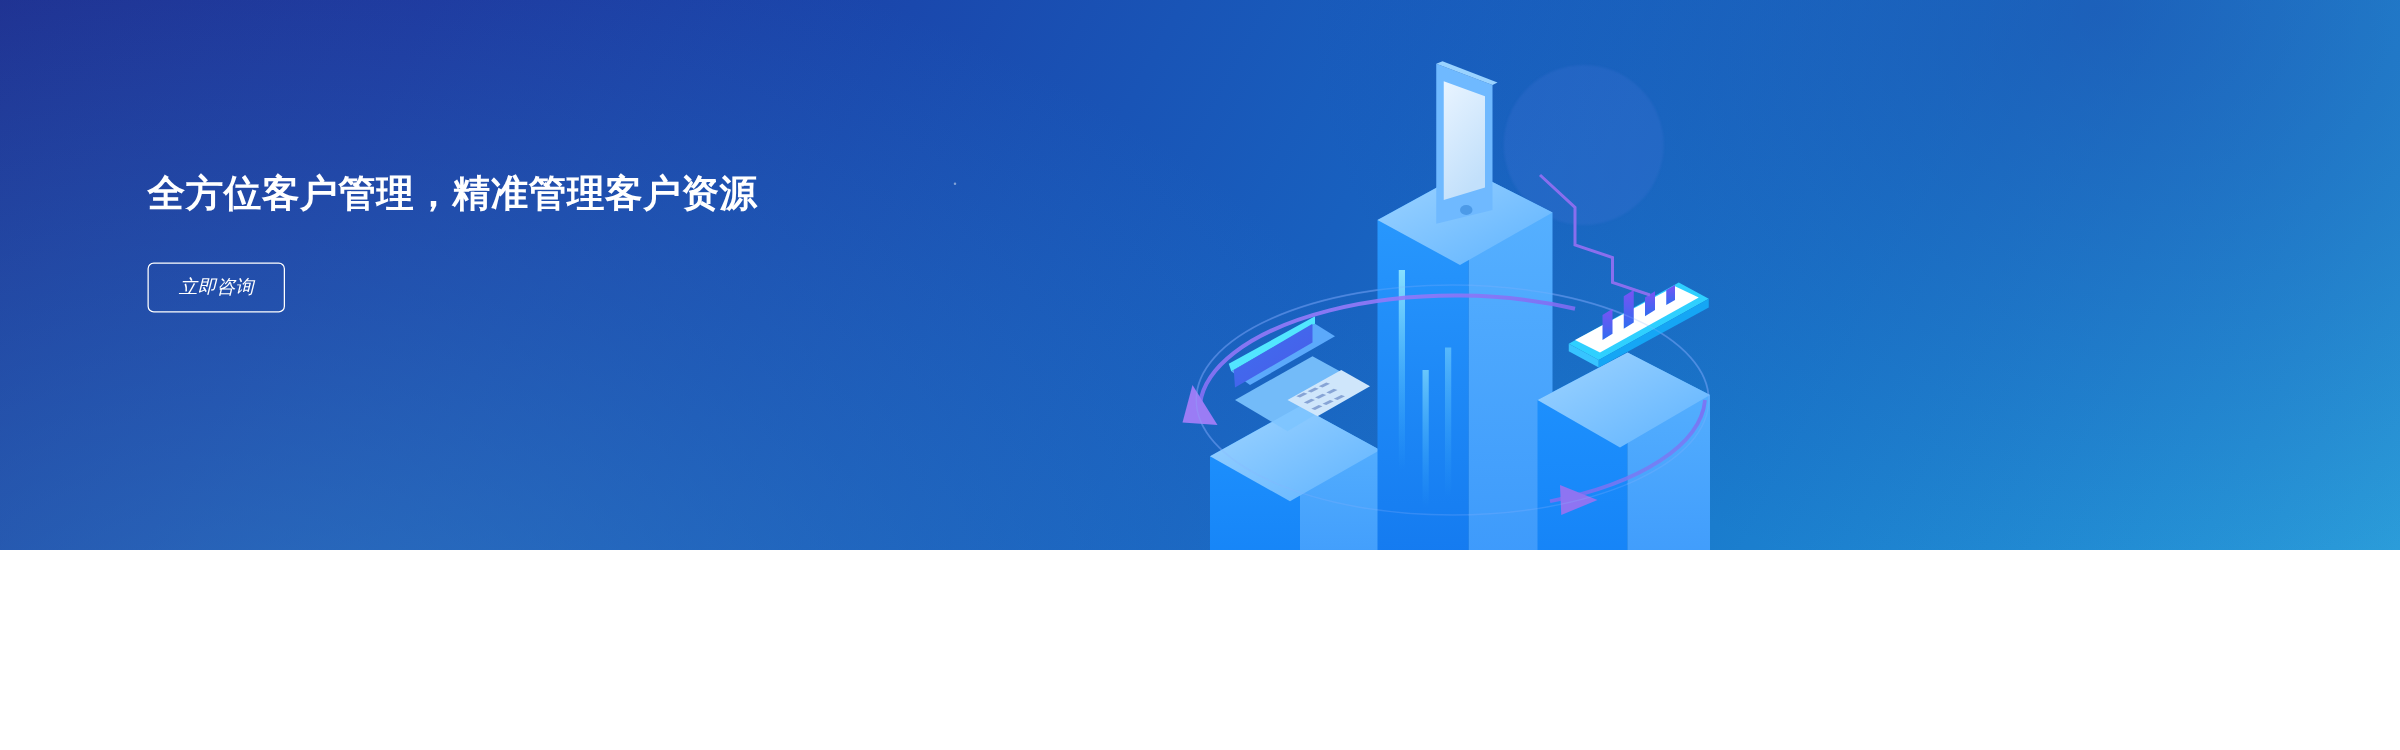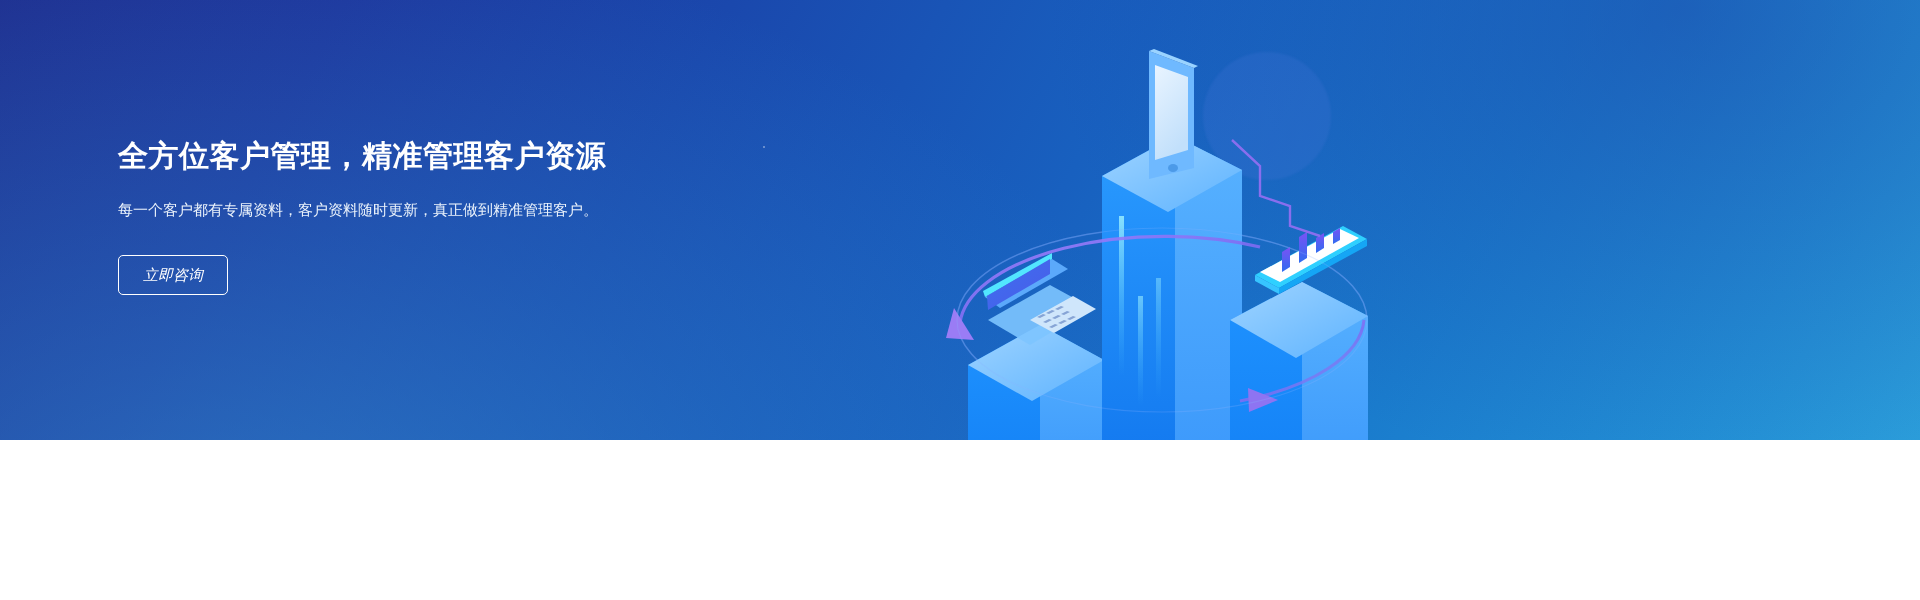--- a/index.html
+++ b/index.html
@@ -123,21 +123,20 @@
 
 <div class="banner">
 
   <div class="bg-glow-tr"></div>
   <div class="bg-glow-bl"></div>
   <div class="bg-circle"></div>
   <div class="bg-speck"></div>
 
   <div class="copy">
     <h1 class="headline">全方位客户管理，精准管理客户资源</h1>
-    <p class="subcopy">每一个客户都有专属资料，客户资料随时更新，真正做到精准管理客户。</p>
     <button class="cta">立即咨询</button>
   </div>
 
   <div class="illustration">
     <svg width="470" height="470" viewBox="0 0 470 470" xmlns="http://www.w3.org/2000/svg">
       <defs>
         <linearGradient id="pFront" x1="0" y1="0" x2="0" y2="1">
           <stop offset="0%" stop-color="#1f93ff"></stop>
           <stop offset="100%" stop-color="#1380f5"></stop>
         </linearGradient>

